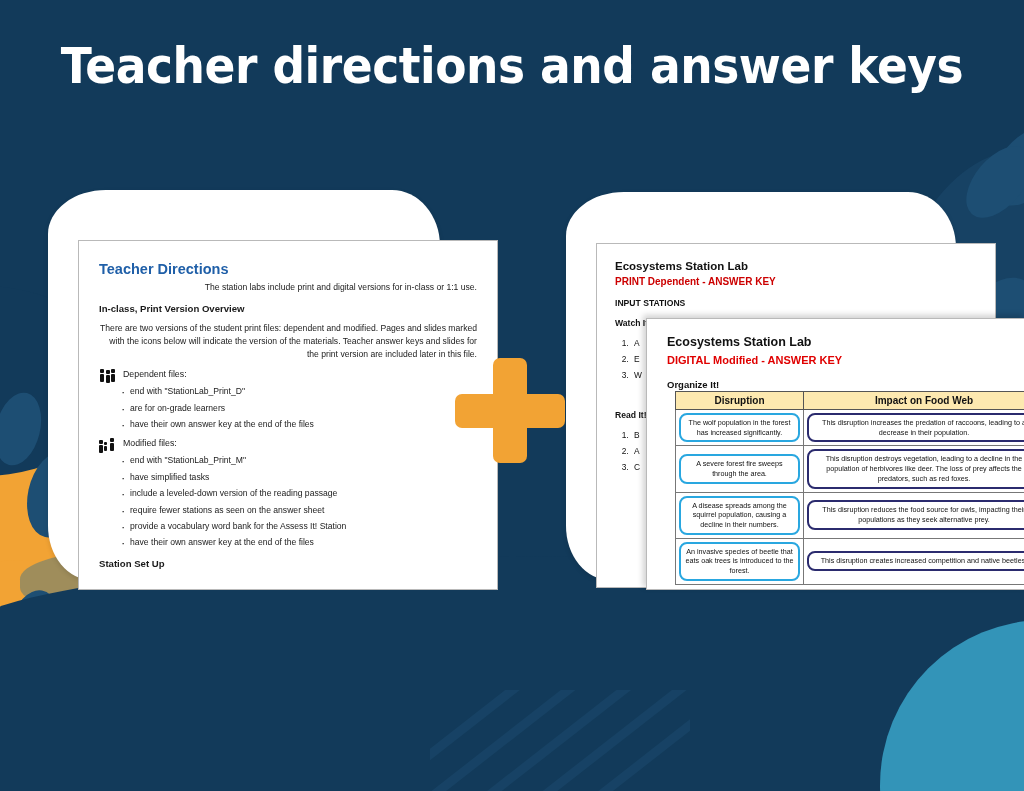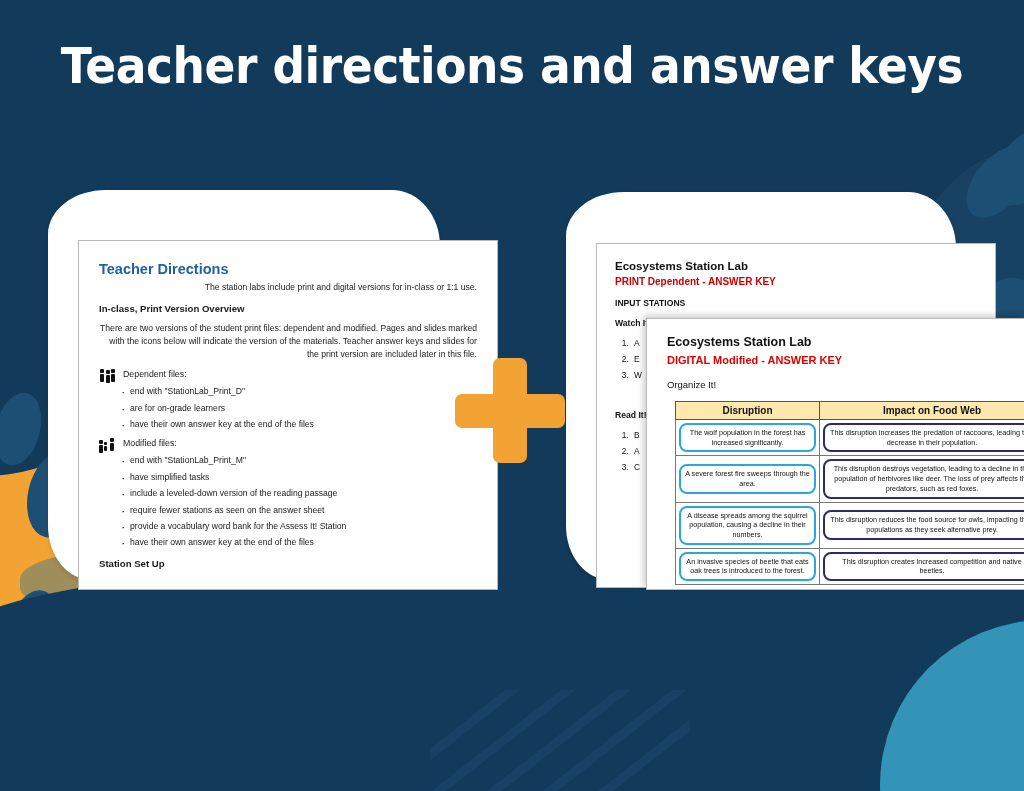--- a/index.html
+++ b/index.html
@@ -180,28 +180,28 @@
   .doc2 .title { font-size: 11.5px; font-weight: bold; margin-bottom: 4px; }
   .doc2 .subtitle { font-size: 10px; font-weight: bold; color: #cc0000; margin-bottom: 11px; }
   .doc2 .section { font-size: 8.6px; font-weight: bold; margin: 10px 0 8px; }
   .doc2 ol { margin-left: 16px; font-size: 8.4px; line-height: 1.9; }
   .doc2 ol li { padding-left: 3px; }
 
   
   .doc3 { padding: 16px 20px; color: #111; }
   .doc3 .title { font-size: 12.5px; font-weight: bold; margin-bottom: 5px; }
   .doc3 .subtitle { font-size: 11px; font-weight: bold; color: #e00000; margin-bottom: 13px; }
-  .doc3 .organize { font-size: 9.5px; font-weight: normal; margin-bottom: 11px; }
+  .doc3 .organize { font-size: 9.5px; font-weight: bold; margin-bottom: 1px; }
 
   table.keytable { border-collapse: collapse; width: 370px; margin-left: 8px; table-layout: fixed; }
   table.keytable th {
     background: #fde9b0; border: 1px solid #555; font-size: 10px; font-weight: bold;
     padding: 3px 2px; color: #111;
   }
-  table.keytable th.c1 { width: 144px; }
+  table.keytable th.c1 { width: 128px; }
   table.keytable td { border: 1px solid #777; padding: 3px 3px; vertical-align: middle; }
   .pill {
     border: 2px solid #29a7e0; border-radius: 8px; background: #fff;
     font-size: 7.2px; line-height: 1.35; text-align: center; padding: 3px 4px; color: #111;
   }
   .pill.dark { border-color: #2b2b6e; }
 </style>
 </head>
 <body>
 

